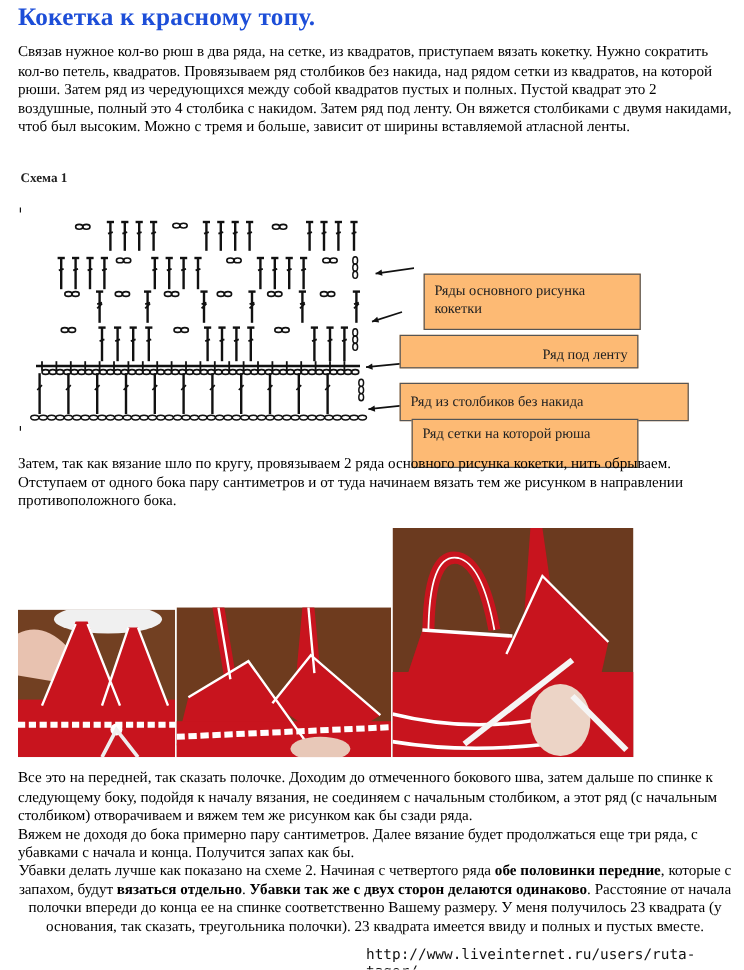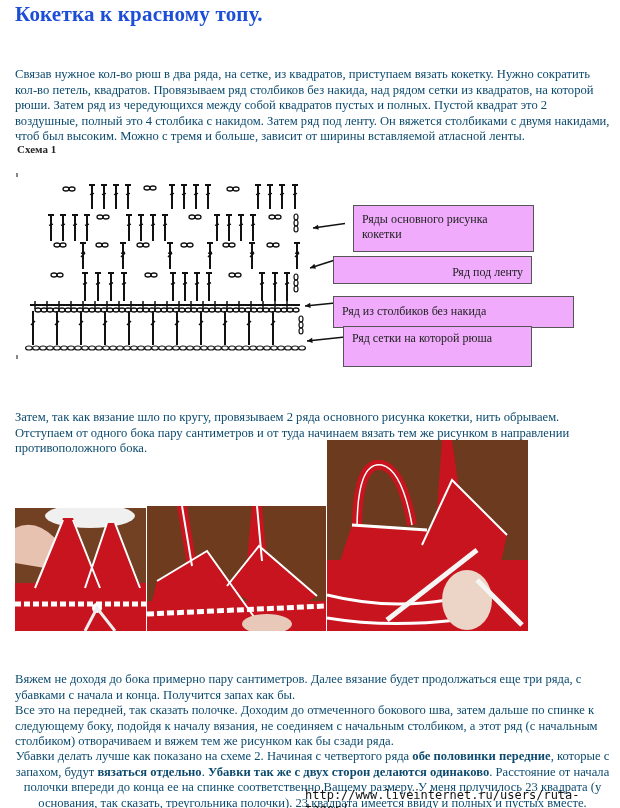--- a/index.html
+++ b/index.html
@@ -1,22 +1,22 @@
 <!DOCTYPE html>
 <html><head>
 <meta charset="utf-8">
 <style>
   html,body{margin:0;padding:0;background:#fff;}
   body{width:620px;height:808px;position:relative;overflow:hidden;font-family:"Liberation Serif","DejaVu Serif",serif;color:#222;}
   .title{position:absolute;left:15px;top:2px;font-size:21px;font-weight:bold;color:#1d4ed8;letter-spacing:0.2px;}
-  .para{position:absolute;left:15px;width:595px;font-size:12.6px;line-height:15.6px;color:#0c4a6e;margin-top:31px;}
+  .para{position:absolute;left:15px;width:595px;font-size:12.6px;line-height:15.6px;color:#000000;}
   .p1{top:36px;}
   .scheme-label{position:absolute;left:17px;top:143px;font-size:11px;font-weight:bold;}
   .diagram{position:absolute;left:15px;top:165px;}
-  .callout{position:absolute;border:1.5px solid #555;background:#f0abfc;font-size:12px;line-height:15px;padding:2px 8px;color:#222;box-sizing:border-box;}
+  .callout{position:absolute;border:1.5px solid #555;background:#fdba74;font-size:12px;line-height:15px;padding:2px 8px;color:#222;box-sizing:border-box;margin-top:23px;}
   .c1{left:353px;top:205px;width:181px;height:47px;padding-top:6px;}
   .c2{left:333px;top:256px;width:199px;height:28px;padding-top:8px;text-align:right;}
   .c3{left:333px;top:296px;width:241px;height:32px;padding-top:7px;}
   .c4{left:343px;top:326px;width:189px;height:41px;padding-top:4px;}
   .p2{top:379px;}
   .photo{position:absolute;overflow:hidden;}
   .ph1{left:15px;top:508px;width:131px;height:123px;}
   .ph2{left:147px;top:506px;width:179px;height:125px;}
   .ph3{left:327px;top:440px;width:201px;height:191px;}
   .p3{top:641px;}
@@ -395,21 +395,21 @@
     <path d="M0 178 Q60 188 130 180" stroke="#fff" stroke-width="3" fill="none"></path>
     <path d="M95 105 L125 40 L180 95" stroke="#fff" stroke-width="2" fill="none"></path>
     <path d="M25 85 L100 90" stroke="#fff" stroke-width="3" fill="none"></path>
     <path d="M60 180 L150 110" stroke="#f5f5f5" stroke-width="5"></path>
     <ellipse cx="140" cy="160" rx="25" ry="30" fill="#ecd4c6"></ellipse>
     <path d="M150 140 L195 185" stroke="#f5f5f5" stroke-width="5"></path>
   </svg>
 </div>
 
 <div class="para p3">
+  <div>Все это на передней, так сказать полочке. Доходим до отмеченного бокового шва, затем дальше по спинке  к следующему боку, подойдя к началу вязания, не соединяем с начальным столбиком, а этот ряд (с начальным столбиком) отворачиваем и вяжем тем же рисунком как бы сзади ряда.</div>
   <div>Вяжем не доходя до бока примерно пару сантиметров. Далее вязание будет продолжаться еще три ряда, с убавками с начала и конца. Получится запах как бы.</div>
-  <div>Все это на передней, так сказать полочке. Доходим до отмеченного бокового шва, затем дальше по спинке  к следующему боку, подойдя к началу вязания, не соединяем с начальным столбиком, а этот ряд (с начальным столбиком) отворачиваем и вяжем тем же рисунком как бы сзади ряда.</div>
 </div>
 
 <div class="para p4">
   <span>Убавки делать лучше как показано на схеме 2.  Начиная с четвертого ряда </span><span class="bold">обе половинки передние</span><span>, которые  с запахом, будут </span><span class="bold">вязаться отдельно</span><span>. </span><span class="bold">Убавки так же с двух сторон делаются одинаково</span><span>. Расстояние от начала полочки впереди до конца ее на спинке соответственно Вашему размеру. У меня получилось 23 квадрата (у основания, так сказать, треугольника полочки). 23 квадрата имеется ввиду и полных и пустых вместе.</span>
 </div>
 
 <div class="watermark">http://www.liveinternet.ru/users/ruta-tagor/</div>
 
 </body></html>

